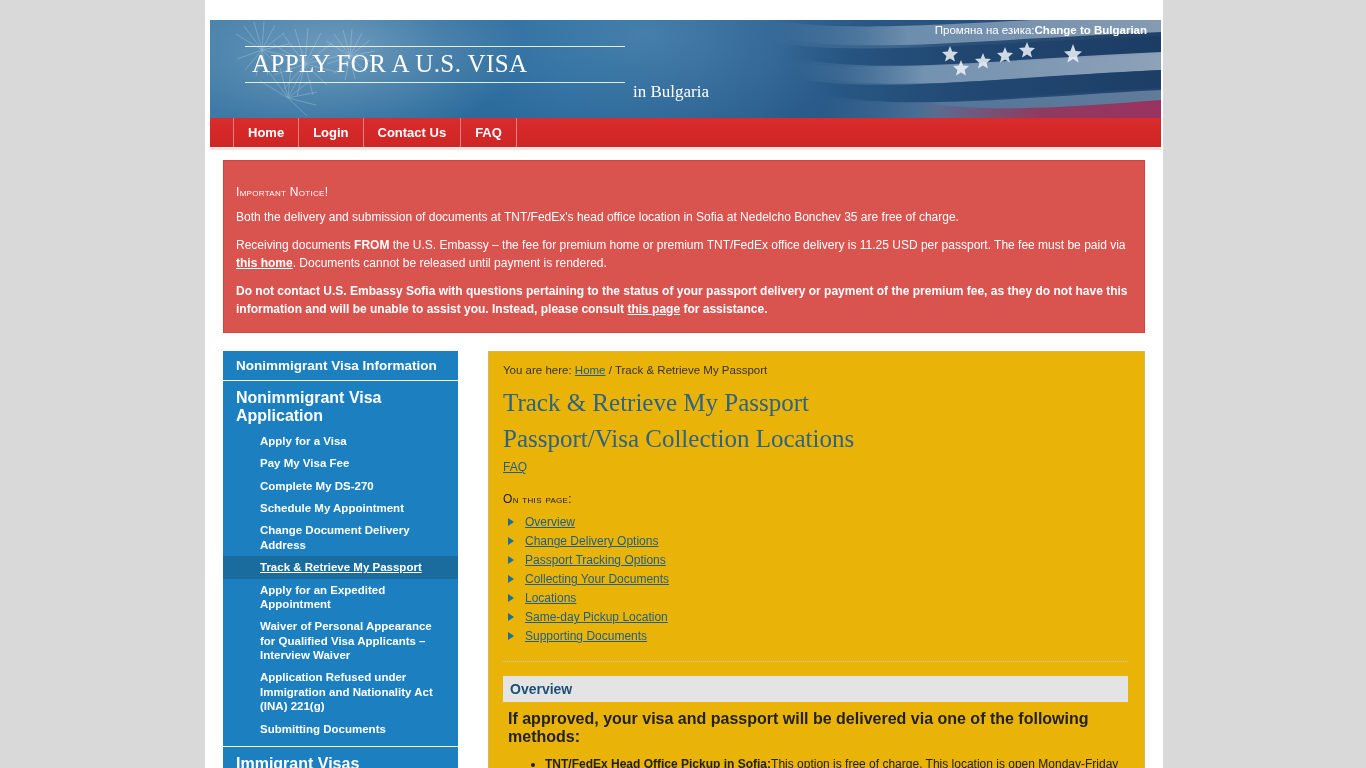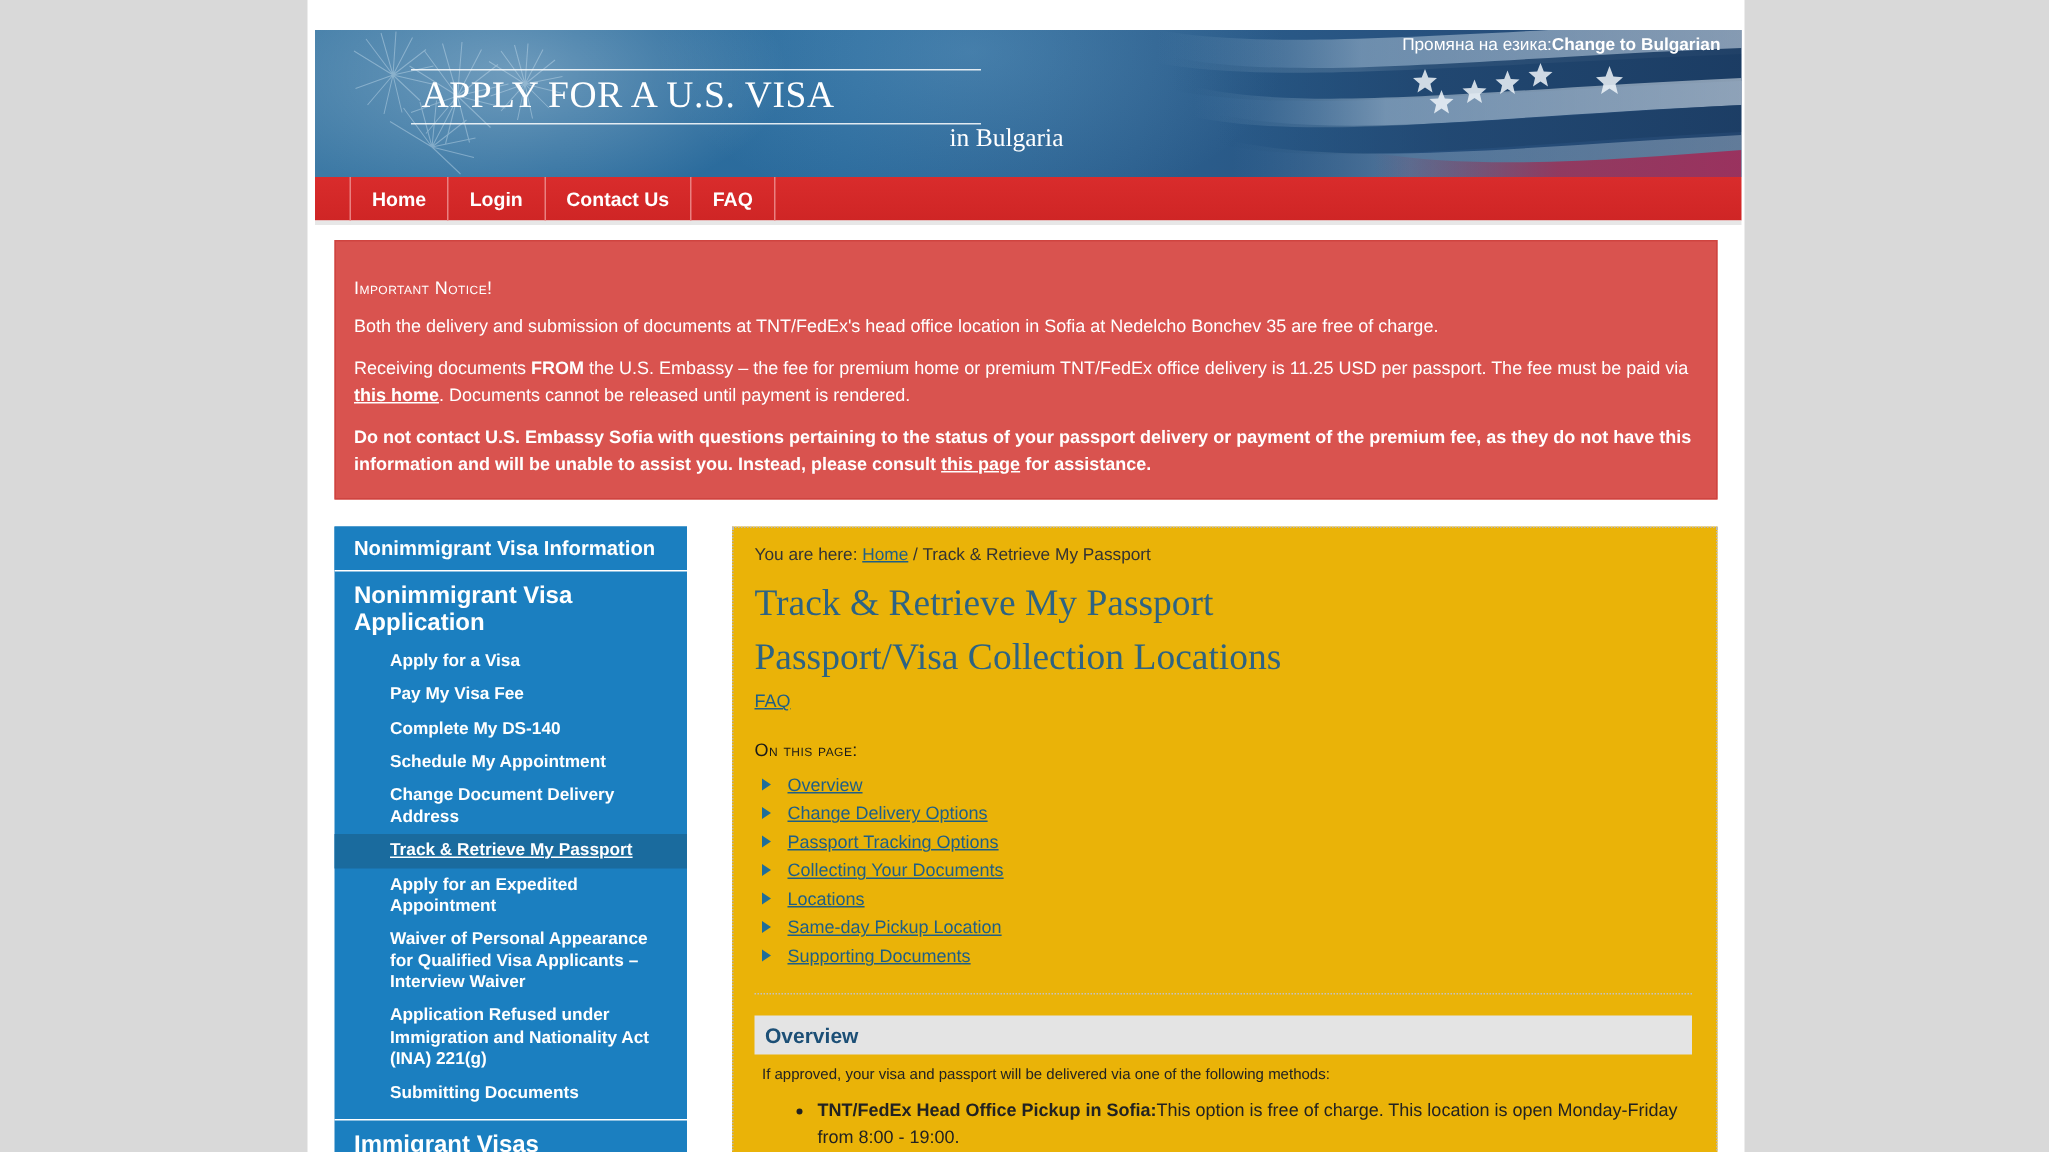--- a/index.html
+++ b/index.html
@@ -45,21 +45,20 @@
   
   .fireworks { position: absolute; left: 0; top: 0; width: 210px; height: 98px; opacity: .55; }
 
   
   .flag-art { position: absolute; right: 0; top: 0; width: 500px; height: 98px; }
 
   .banner-title-wrap {
     position: absolute;
     left: 35px; top: 26px;
     width: 380px;
-    margin-left: 29px;
   }
   .banner-title {
     font-family: "Liberation Serif", serif;
     font-size: 25px;
     letter-spacing: .4px;
     color: #ffffff;
     border-top: 1px solid rgba(255,255,255,.85);
     border-bottom: 1px solid rgba(255,255,255,.85);
     padding: 3px 0 4px 7px;
     white-space: nowrap;
@@ -240,23 +239,24 @@
 
   .section-head {
     background: #e4e4e4;
     color: #1c4f76;
     font-size: 14px;
     font-weight: bold;
     padding: 5px 0 5px 7px;
     margin: 0 0 8px 0;
   }
   .section-intro {
-    font-size: 10px;
+    font-size: 16px;
     color: #222;
     margin: 0 0 9px 5px;
+    font-weight: bold;
   }
   ul.methods { margin: 0; padding-left: 42px; }
   ul.methods li { font-size: 12px; line-height: 1.5; color: #222; }
   ul.methods li b { font-weight: bold; }
 </style>
 </head>
 <body>
 
 <div id="page">
   <div class="site-container">
@@ -342,21 +342,21 @@
     </div>
 
     <div class="body-area">
 
       <div class="sidebar">
         <div class="sb-top-title">Nonimmigrant Visa Information</div>
 
         <div class="sb-group-title">Nonimmigrant Visa Application</div>
         <a class="sb-link">Apply for a Visa</a>
         <a class="sb-link">Pay My Visa Fee</a>
-        <a class="sb-link">Complete My DS-140</a>
+        <a class="sb-link">Complete My DS-270</a>
         <a class="sb-link">Schedule My Appointment</a>
         <a class="sb-link">Change Document Delivery Address</a>
         <a class="sb-link active">Track &amp; Retrieve My Passport</a>
         <a class="sb-link">Apply for an Expedited Appointment</a>
         <a class="sb-link">Waiver of Personal Appearance for Qualified Visa Applicants – Interview Waiver</a>
         <a class="sb-link">Application Refused under Immigration and Nationality Act (INA) 221(g)</a>
         <a class="sb-link">Submitting Documents</a>
 
         <div class="sb-divider"></div>
 

